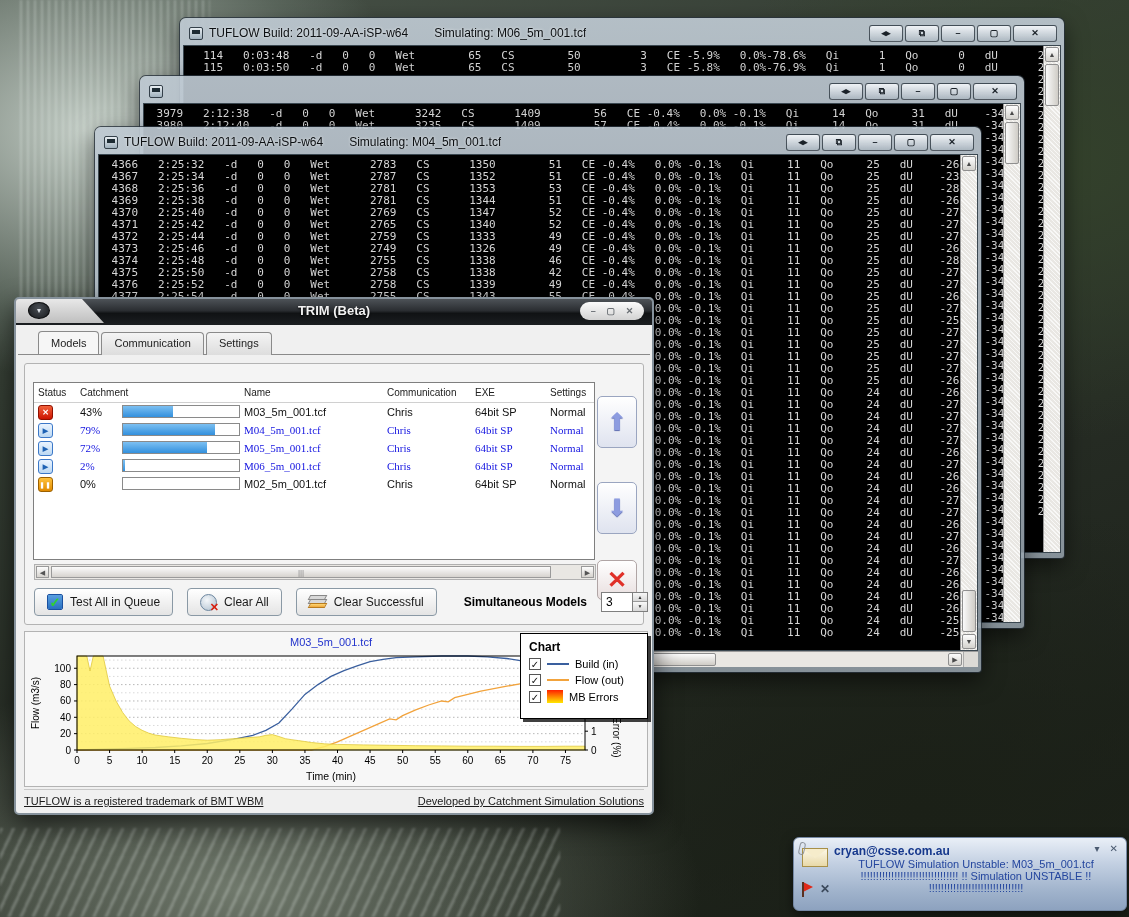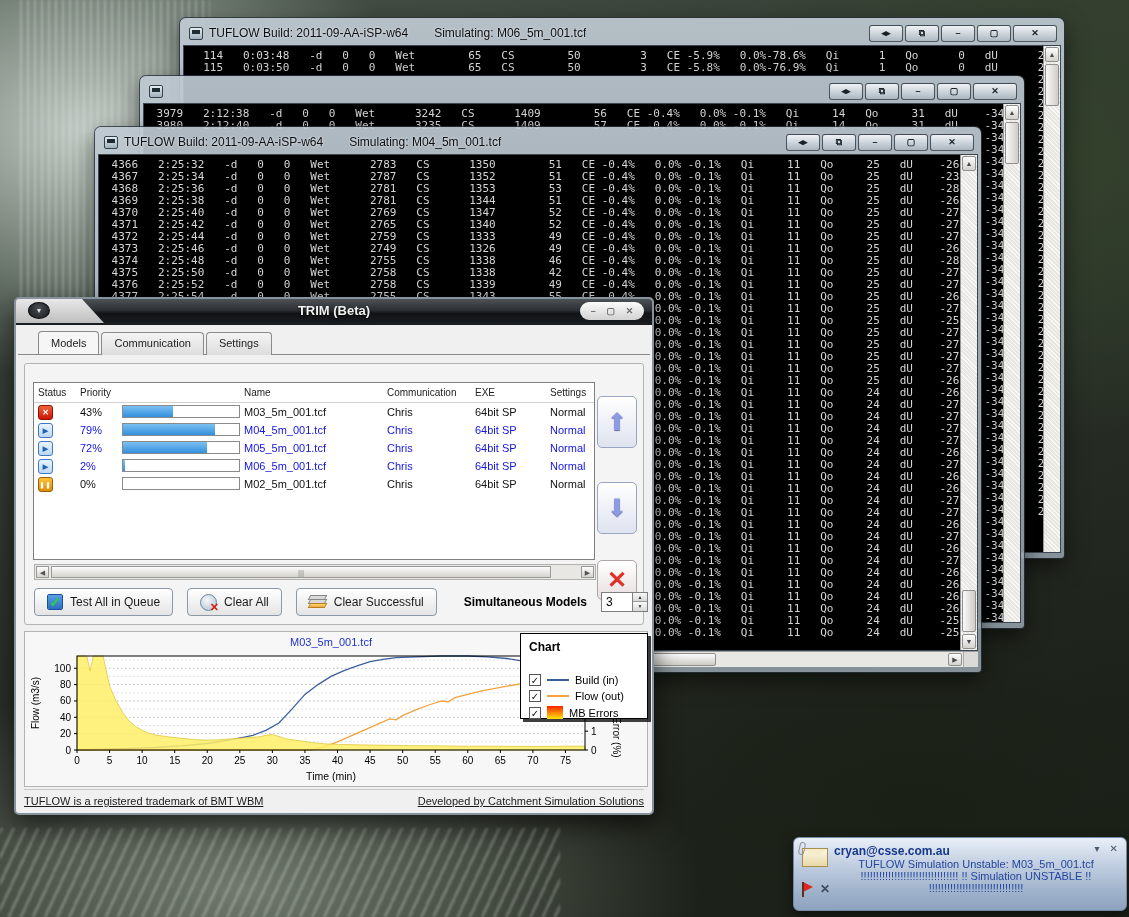--- a/index.html
+++ b/index.html
@@ -93,21 +93,21 @@
   .icon-watch .play { position:absolute; right:-5px; bottom:-4px; width:0; height:0;
     border-left:9px solid #2ea32e; border-top:6px solid transparent; border-bottom:6px solid transparent; }
   .icon-watch .stop { position:absolute; right:-5px; bottom:-4px; width:10px; height:10px; background:linear-gradient(180deg,#f25a3c,#c4270e); border:1px solid #8f1c08; }
   .qtable { margin-top:10px; background:#fff; border:1px solid #7f7f7f; width:562px; height:178px; overflow:hidden; position:relative; }
   .thead, .trow { display:grid; grid-template-columns:42px 42px 122px 143px 88px 75px 50px; align-items:center; }
   .thead { height:20px; border-bottom:1px solid #d0d0d0; font-size:10px; color:#222; }
   .thead > div { padding-left:4px; }
   .th-progress { grid-column:2 / 4; }
   .trow { height:18px; font-size:11px; color:#111; }
   .trow .tc { padding-left:4px; white-space:nowrap; overflow:hidden; }
-  .trow .blue { color:#1414e0; }
+  .trow .blue { color:#1414e0;font-family:Liberation Serif, serif; }
   .sicon { display:inline-block; width:15px; height:15px; border-radius:3px; font-size:8px; line-height:14px; text-align:center; color:#fff; font-weight:bold; }
   .sicon.error { background:linear-gradient(180deg,#f2623c,#cc1400); border:1px solid #8f1000; }
   .sicon.running { background:linear-gradient(180deg,#eaf4ff,#bcd8f2); border:1px solid #3c78c8; color:#1e62b4; font-size:7px; }
   .sicon.paused { background:linear-gradient(180deg,#ffc23c,#e08a00); border:1px solid #9c6000; font-size:6px; letter-spacing:1px; }
   .pbar { width:118px; height:13px; border:1px solid #8a8a8a; background:#fff; }
   .pfill { height:100%; background:linear-gradient(180deg,#7cc0f2,#3390dd); }
   .side-btn { position:absolute; width:40px; height:52px; border:1px solid #9aa5c0; border-radius:5px;
     background:linear-gradient(180deg,#ffffff,#dfe3ef); text-align:center; font-size:24px; line-height:50px; color:#8d9ce0;
     text-shadow:0 1px 1px #5a6ab0; }
   .side-btn.up { right:6px; top:32px; } .side-btn.dn { right:6px; top:118px; }
@@ -134,21 +134,21 @@
   .spinner { display:flex; border:1px solid #7f7f7f; background:#fff; height:20px; }
   .spinner .val { width:30px; font-size:12px; line-height:18px; padding-left:4px; }
   .spin-arrows { display:flex; flex-direction:column; border-left:1px solid #7f7f7f; }
   .spin-arrows span { width:14px; height:9px; font-size:5px; line-height:9px; text-align:center; color:#333;
     background:linear-gradient(180deg,#f8f8f8,#d8d8d8); }
   .spin-arrows span:first-child { border-bottom:1px solid #9a9a9a; }
 
   .chart-panel { position:absolute; left:8px; top:332px; width:624px; height:156px; border:1px solid #b3b3b3; background:#f7f7f7; }
   .legend { position:absolute; left:504px; top:334px; width:128px; height:86px; background:#fff; border:1px solid #000;
     box-shadow:3px 3px 0 rgba(0,0,0,.75); padding:6px 8px; z-index:3; }
-  .legend .ltitle { font-weight:bold; font-size:12px; margin-bottom:20px; }
+  .legend .ltitle { font-weight:bold; font-size:12px; margin-bottom:4px; }
   .litem { display:flex; align-items:center; gap:6px; margin-top:4px; font-size:11px; }
   .lcheck { width:12px; height:12px; border:1px solid #555; background:#fff; font-size:10px; line-height:11px; text-align:center; color:#111; }
   .lsample { width:22px; height:2px; }
   .lsample.box { width:16px; height:13px; background:linear-gradient(180deg,#ff2000,#ffe800); }
   .trim-footer { position:absolute; left:8px; bottom:6px; right:8px; display:flex; justify-content:space-between;
     font-size:11px; color:#1a1a1a; border-top:1px solid #c8c8c8; padding-top:5px; }
   .trim-footer span { text-decoration:underline; }
 
   
   .notify { position:absolute; left:793px; top:837px; width:334px; height:74px; z-index:20;
@@ -379,21 +379,21 @@
       <div class="tab">Communication</div>
       <div class="tab">Settings</div>
     </div>
     <div class="tab-underline"></div>
 
     <div class="gpanel">
 
       <div class="qtable">
         <div class="thead">
           <div>Status</div>
-          <div class="th-progress">Priority</div>
+          <div class="th-progress">Catchment</div>
           <div style="grid-column:4">Name</div>
           <div>Communication</div>
           <div>EXE</div>
           <div>Settings</div>
         </div>
         <div>
             <div class="trow">
               <div class="tc"><span class="sicon error">✕</span></div>
               <div class="tc ">43%</div>
               <div class="tc"><span class="pbar" style="display:inline-block"><span class="pfill" style="display:block;width:43%"></span></span></div>

